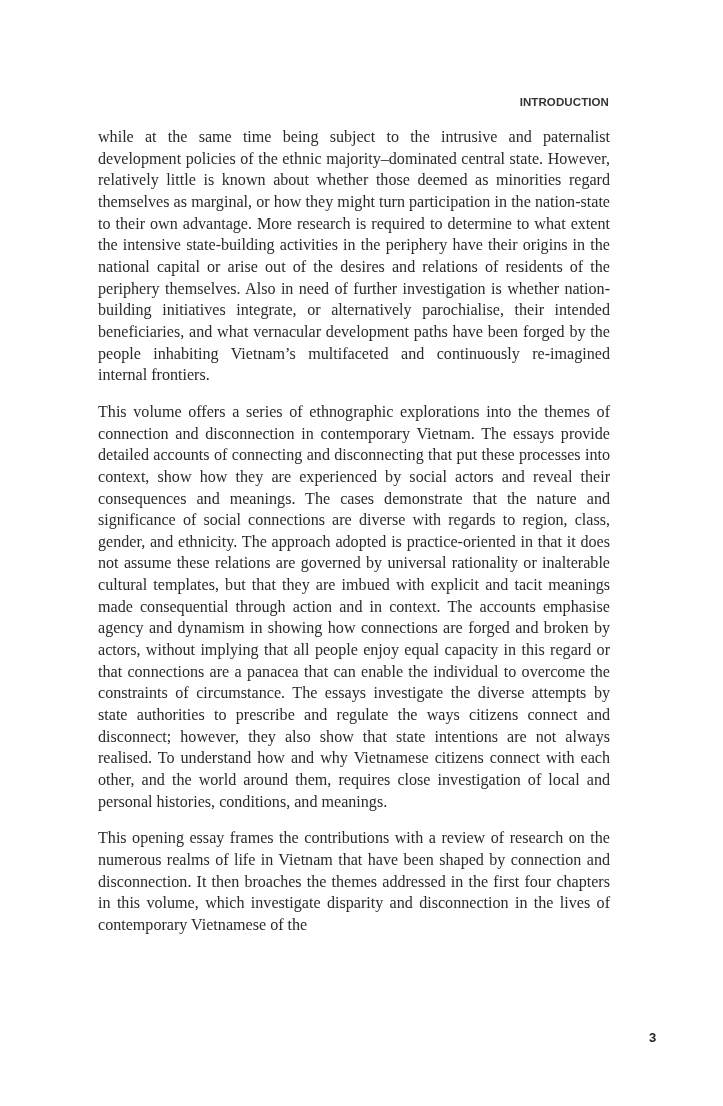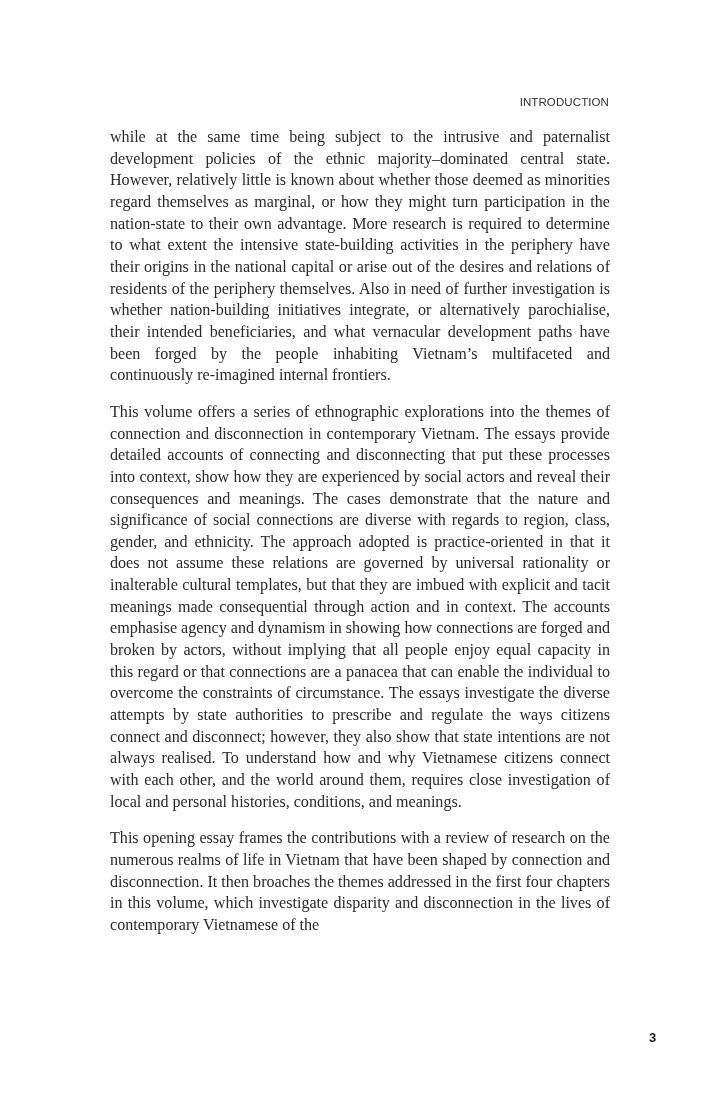--- a/index.html
+++ b/index.html
@@ -1,28 +1,28 @@
 <!DOCTYPE html>
 <html><head>
   <meta charset="utf-8">
   <style>
     html, body { margin: 0; padding: 0; background: #ffffff; }
     body { width: 723px; height: 1106px; position: relative; overflow: hidden; }
     .running-head {
       position: absolute; top: 96px; right: 114px;
       font-family: "Liberation Sans", sans-serif;
-      font-size: 11.5px; letter-spacing: 0.1px; color: #333333;
+      font-size: 11.5px; letter-spacing: 0.1px; color: #333333; font-weight: bold;
     }
     .body-text {
       position: absolute; left: 94px; top: 126px; width: 516px;
       font-family: "Liberation Serif", serif;
       font-size: 16.1px; line-height: 21.65px; color: #2a2a2a;
       text-align: justify; hyphens: manual;
     }
-    .body-text p { margin: 0 0 15px 16px; }
+    .body-text p { margin: 0 0 15px 4px; }
     .page-number {
       position: absolute; top: 1030px; left: 649px;
       font-family: "Liberation Sans", sans-serif;
       font-size: 13px; font-weight: bold; color: #222222;
     }
   </style>
 </head>
 <body>
 
 <div class="running-head">INTRODUCTION</div>

